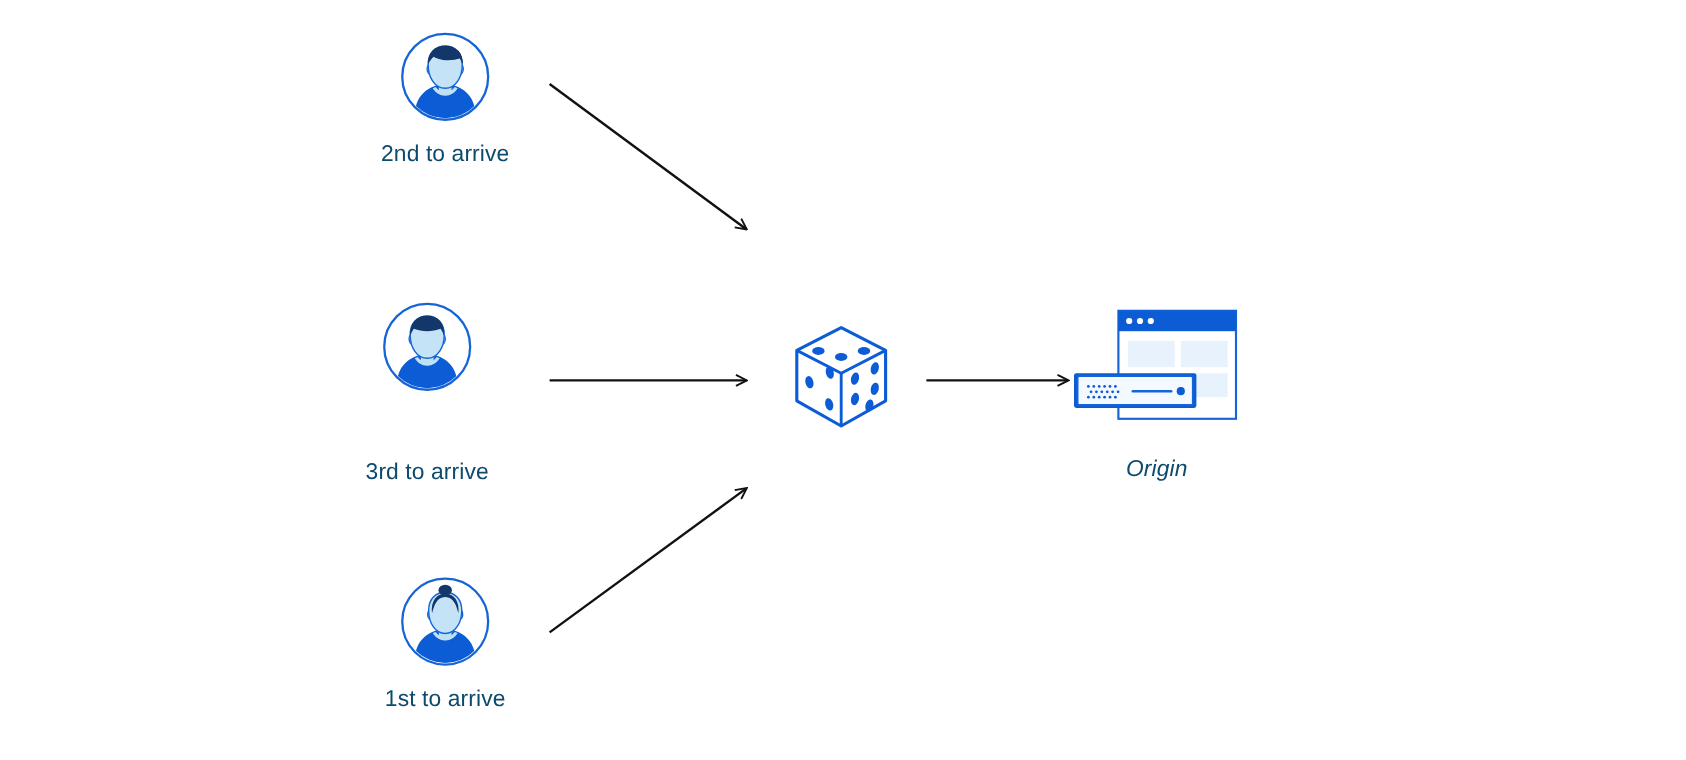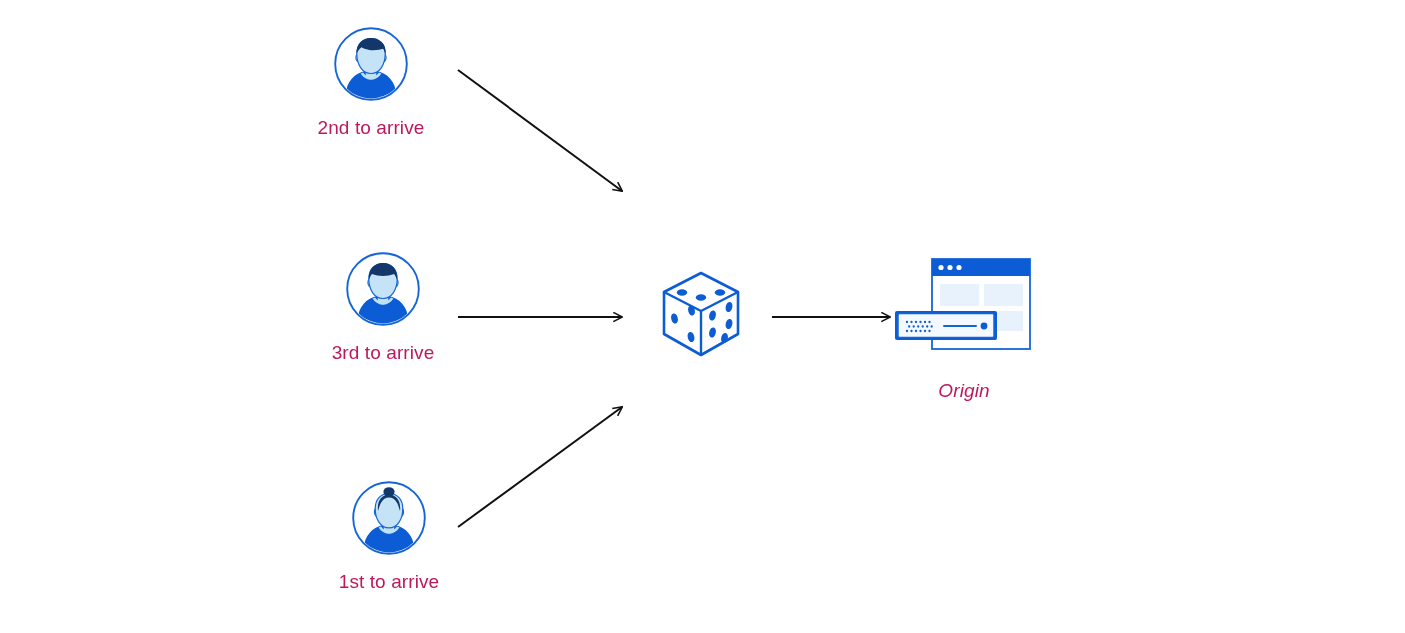--- a/index.html
+++ b/index.html
@@ -25,21 +25,21 @@
     align-items: center;
   }
   .icon-box {
     position: relative;
     display: block;
   }
   .node-label {
     margin-top: 10px;
     font-size: 19px;
     line-height: 24px;
-    color: #be185d;
+    color: #0c4a6e;
     white-space: nowrap;
     text-align: center;
     letter-spacing: 0.1px;
   }
   .arrow-layer {
     position: absolute;
     left: 0;
     top: 0;
     width: 1405px;
     height: 633px;
@@ -86,21 +86,21 @@
           <ellipse cx="50.0" cy="31.5" rx="3.1" ry="4.6" fill="#bfe1f4" stroke="#1565d8" stroke-width="1.1"></ellipse>
           <path d="M38 12.5 c-8.6 0 -14.2 6.2 -14.2 15.6 0 10.0 5.3 19.4 14.2 19.4 s14.2 -9.4 14.2 -19.4 c0 -9.4 -5.6 -15.6 -14.2 -15.6 z" fill="#c5e3f6" stroke="#1565d8" stroke-width="1.2"></path>
           <path d="M23.6 27.6 c-0.4 -9.0 5.2 -15.6 14.4 -15.6 9.0 0 14.6 6.3 14.4 15.3 -0.4 -0.5 -1.2 -3.0 -2.3 -4.6 -2.8 0.9 -8.2 2.0 -13.9 1.2 -3.7 -0.5 -6.2 -1.6 -7.7 -2.6 -2.0 1.5 -3.6 3.9 -4.9 6.3 z" fill="#13366b"></path>
           <path d="M49.9 21.8 c1.6 1.8 2.4 4.0 2.6 6.0 0.5 -5.3 -1.3 -9.8 -4.6 -12.6 1.2 2.0 1.9 4.3 2.0 6.6 z" fill="#13366b"></path>
         </g>
       </svg>
     </div>
     <div class="node-label">2nd to arrive</div>
   </div>
 
-  <div class="node avatar-node" style="left:313px; top:251px;">
+  <div class="node avatar-node" style="left:286px; top:251px;gap:40px;">
     <div class="icon-box">
       <svg width="76" height="76" viewBox="0 0 76 76" xmlns="http://www.w3.org/2000/svg">
         <defs>
             <clipPath id="c3">
               <circle cx="38" cy="38" r="34.5"></circle>
             </clipPath>
           </defs>
         <circle cx="38" cy="38" r="35.8" fill="#ffffff" stroke="#1565d8" stroke-width="1.9"></circle>
         <g clip-path="url(#c3)">
           <path d="M38 44.5 c-13.5 0 -22.5 8.6 -24.6 19.2 -0.7 3.4 -0.9 6.6 -0.9 10.3 h51 c0 -3.7 -0.2 -6.9 -0.9 -10.3 C60.5 53.1 51.5 44.5 38 44.5 z" fill="#0b5cd5"></path>
@@ -109,21 +109,21 @@
           <ellipse cx="26.0" cy="31.5" rx="3.1" ry="4.6" fill="#bfe1f4" stroke="#1565d8" stroke-width="1.1"></ellipse>
           <ellipse cx="50.0" cy="31.5" rx="3.1" ry="4.6" fill="#bfe1f4" stroke="#1565d8" stroke-width="1.1"></ellipse>
           <path d="M38 12.5 c-8.6 0 -14.2 6.2 -14.2 15.6 0 10.0 5.3 19.4 14.2 19.4 s14.2 -9.4 14.2 -19.4 c0 -9.4 -5.6 -15.6 -14.2 -15.6 z" fill="#c5e3f6" stroke="#1565d8" stroke-width="1.2"></path>
           <path d="M24.0 28.8 c-1.0 -10.2 5.0 -16.8 14.0 -16.8 9.0 0 15.0 6.6 14.0 16.8 -0.8 -2.3 -1.8 -4.3 -2.9 -5.8 -3.4 1.3 -7.2 2.0 -11.1 2.0 -3.9 0 -7.7 -0.7 -11.1 -2.0 -1.1 1.5 -2.1 3.5 -2.9 5.8 z" fill="#13366b"></path>
         </g>
       </svg>
     </div>
     <div class="node-label">3rd to arrive</div>
   </div>
 
-  <div class="node avatar-node" style="left:319px; top:480px;">
+  <div class="node avatar-node" style="left:301px; top:480px;">
     <div class="icon-box">
       <svg width="76" height="76" viewBox="0 0 76 76" xmlns="http://www.w3.org/2000/svg">
         <defs>
             <clipPath id="c1">
               <circle cx="38" cy="38" r="34.5"></circle>
             </clipPath>
           </defs>
         <circle cx="38" cy="38" r="35.8" fill="#ffffff" stroke="#1565d8" stroke-width="1.9"></circle>
         <g clip-path="url(#c1)">
           <path d="M38 44.5 c-13.5 0 -22.5 8.6 -24.6 19.2 -0.7 3.4 -0.9 6.6 -0.9 10.3 h51 c0 -3.7 -0.2 -6.9 -0.9 -10.3 C60.5 53.1 51.5 44.5 38 44.5 z" fill="#0b5cd5"></path>

